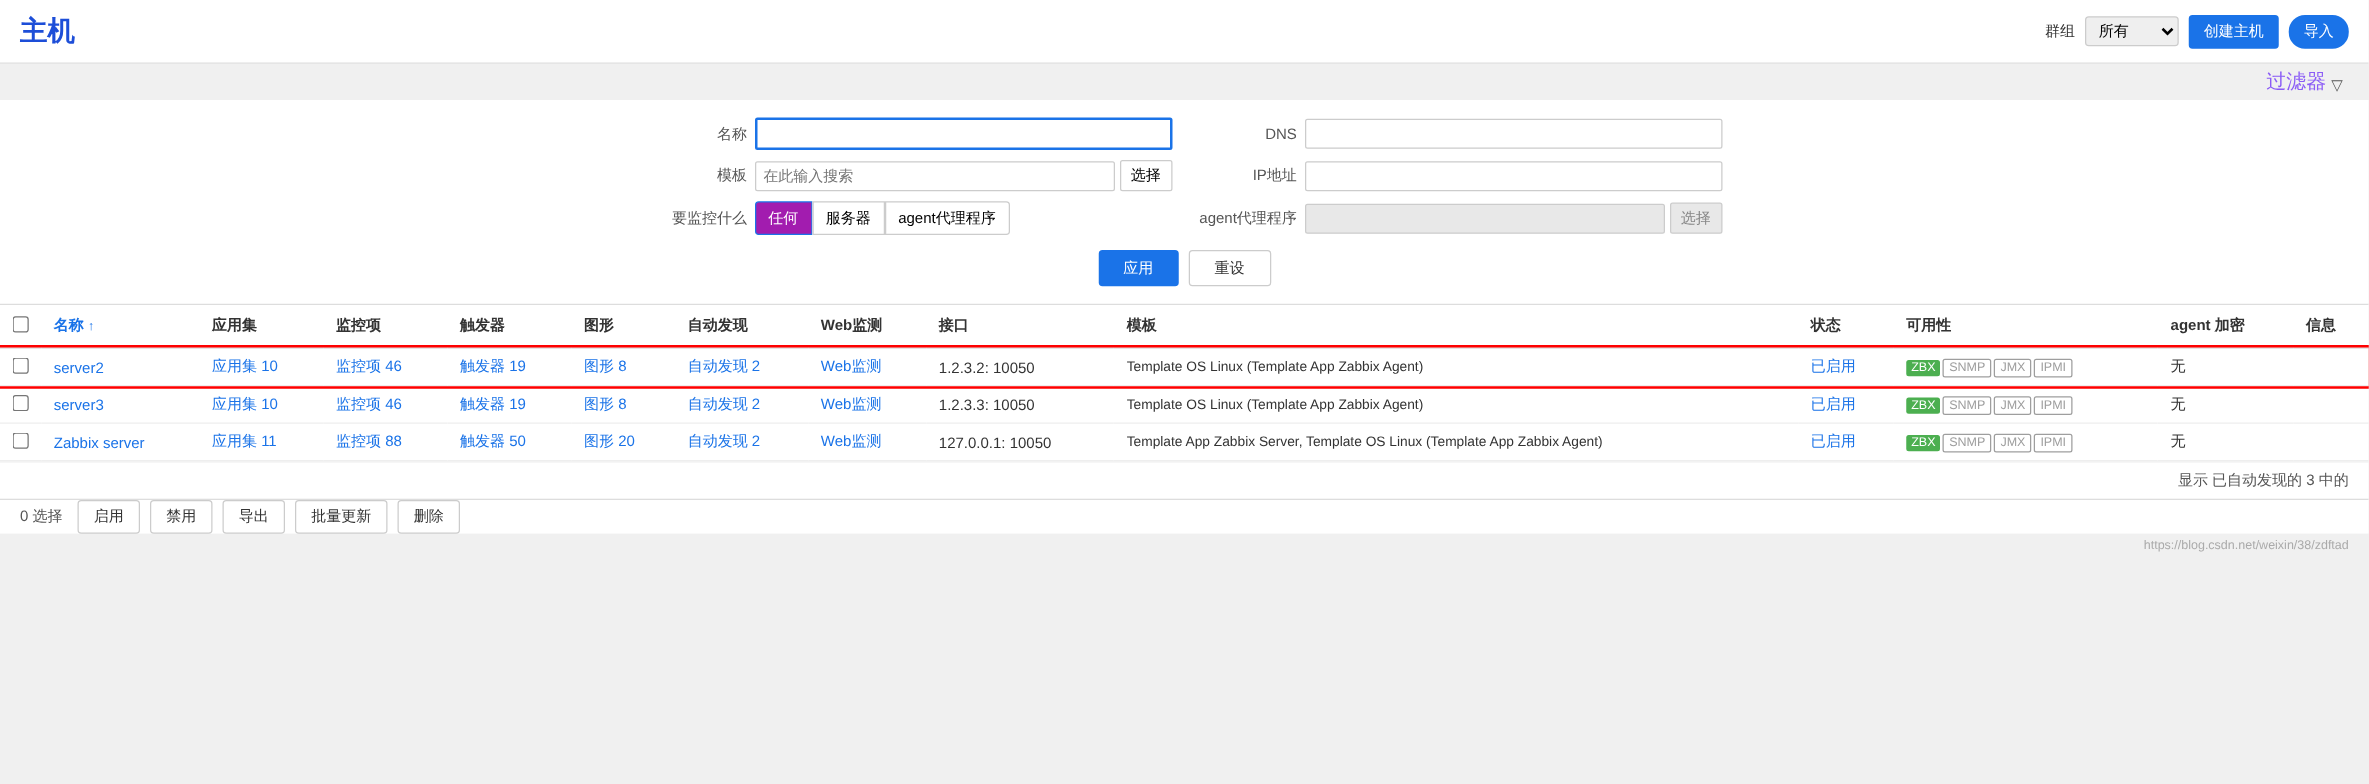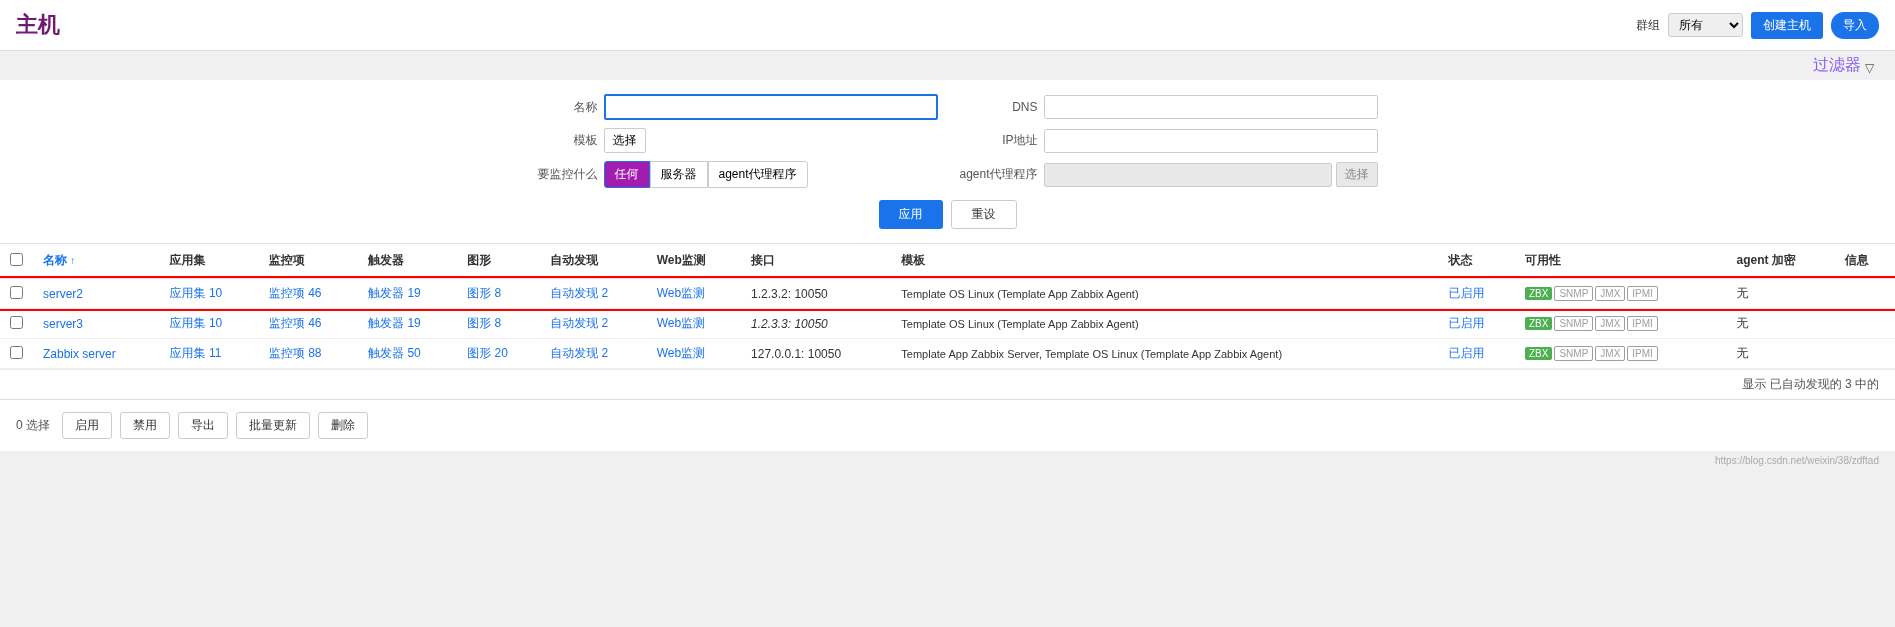--- a/index.html
+++ b/index.html
@@ -10,21 +10,21 @@
       padding: 10px 16px;
       display: flex;
       align-items: center;
       justify-content: space-between;
       border-bottom: 1px solid #ddd;
       position: relative;
     }
     .page-title {
       font-size: 22px;
       font-weight: bold;
-      color: #701a75;
+      color: #1d4ed8;
     }
     .top-bar-right {
       display: flex;
       align-items: center;
       gap: 8px;
     }
     .group-label { font-size: 12px; color: #333; }
     .group-select {
       padding: 3px 6px;
       border: 1px solid #ccc;
@@ -216,21 +216,21 @@
       font-size: 12px;
       border-bottom: 1px solid #eee;
       vertical-align: middle;
     }
 
     .link-blue { color: #1a73e8; text-decoration: none; }
 
     .status-enabled { color: #1a73e8; }
 
     .bottom-bar {
-      padding: 12px 16px;
+      padding: 0 16px;
       background: #fff;
       border-top: 1px solid #ddd;
       display: flex;
       align-items: center;
       gap: 8px;
     }
     .bottom-count { font-size: 12px; color: #555; margin-right: 4px; }
     .btn-bottom {
       background: #fff;
       border: 1px solid #ccc;
@@ -302,20 +302,21 @@
     </div>
 
     <div class="filter-row">
       <span class="filter-label">DNS</span>
       <input class="filter-input" type="text" style="">
     </div>
 
     <div class="filter-row">
       <span class="filter-label">模板</span>
       <div class="template-row">
+        <input class="template-input" type="text" placeholder="在此输入搜索" style="">
         <button class="btn-select">选择</button>
       </div>
     </div>
 
     <div class="filter-row">
       <span class="filter-label">IP地址</span>
       <input class="filter-input" type="text" style="">
     </div>
 
     <div class="filter-row">
@@ -415,21 +416,21 @@
       </td>
       <td>
         <a class="link-blue" href="#">图形 8</a>
       </td>
       <td>
         <a class="link-blue" href="#">自动发现 2</a>
       </td>
       <td>
         <a class="link-blue" href="#">Web监测</a>
       </td>
-      <td style="white-space:nowrap;font-style:italic;">1.2.3.3: 10050</td>
+      <td style="white-space:nowrap;">1.2.3.3: 10050</td>
       <td style="font-size:11px;">Template OS Linux (Template App Zabbix Agent)</td>
       <td class="status-enabled">已启用</td>
       <td><span style="background:#4CAF50;color:#fff;padding:1px 4px;font-size:10px;border-radius:2px;margin-right:2px;display:inline-block;">ZBX</span><span style="background:transparent;border:1px solid #9e9e9e;color:#9e9e9e;padding:1px 4px;font-size:10px;border-radius:2px;margin-right:2px;display:inline-block;">SNMP</span><span style="background:transparent;border:1px solid #9e9e9e;color:#9e9e9e;padding:1px 4px;font-size:10px;border-radius:2px;margin-right:2px;display:inline-block;">JMX</span><span style="background:transparent;border:1px solid #9e9e9e;color:#9e9e9e;padding:1px 4px;font-size:10px;border-radius:2px;margin-right:2px;display:inline-block;">IPMI</span></td>
       <td>无</td>
       <td></td>
     </tr>
         <tr>
       <td class="checkbox-col">
         <input type="checkbox" style="">
       </td>

